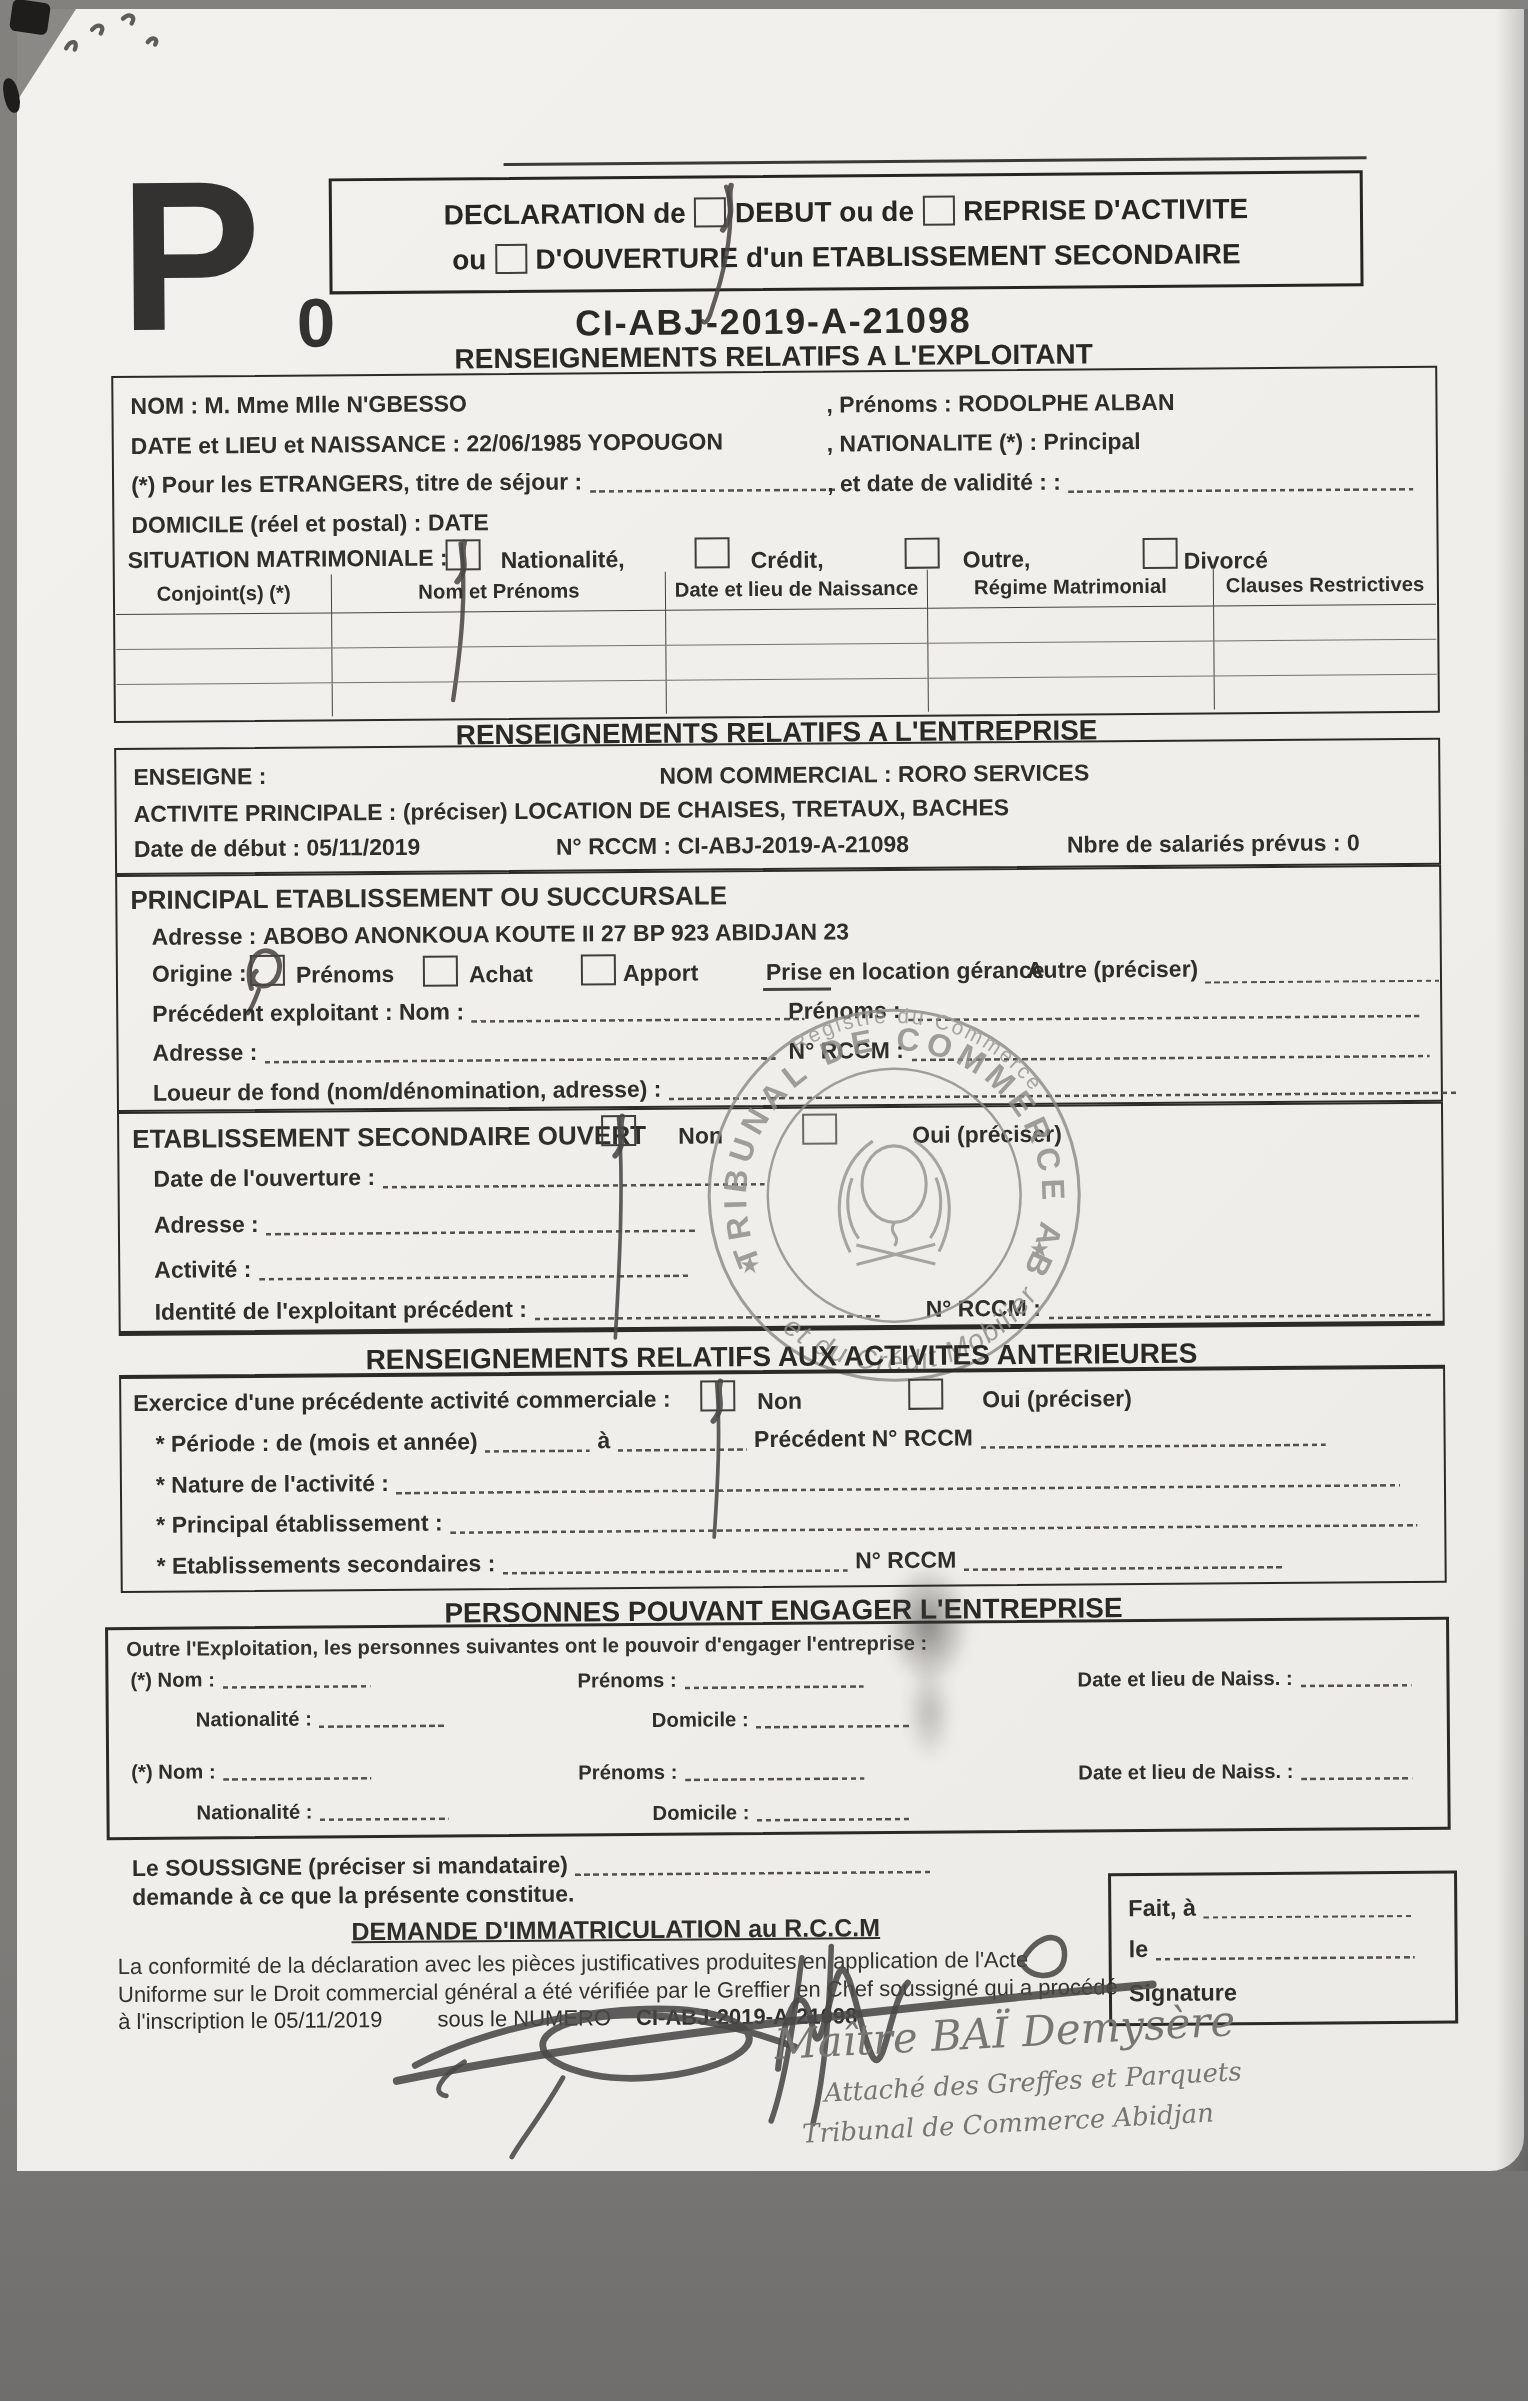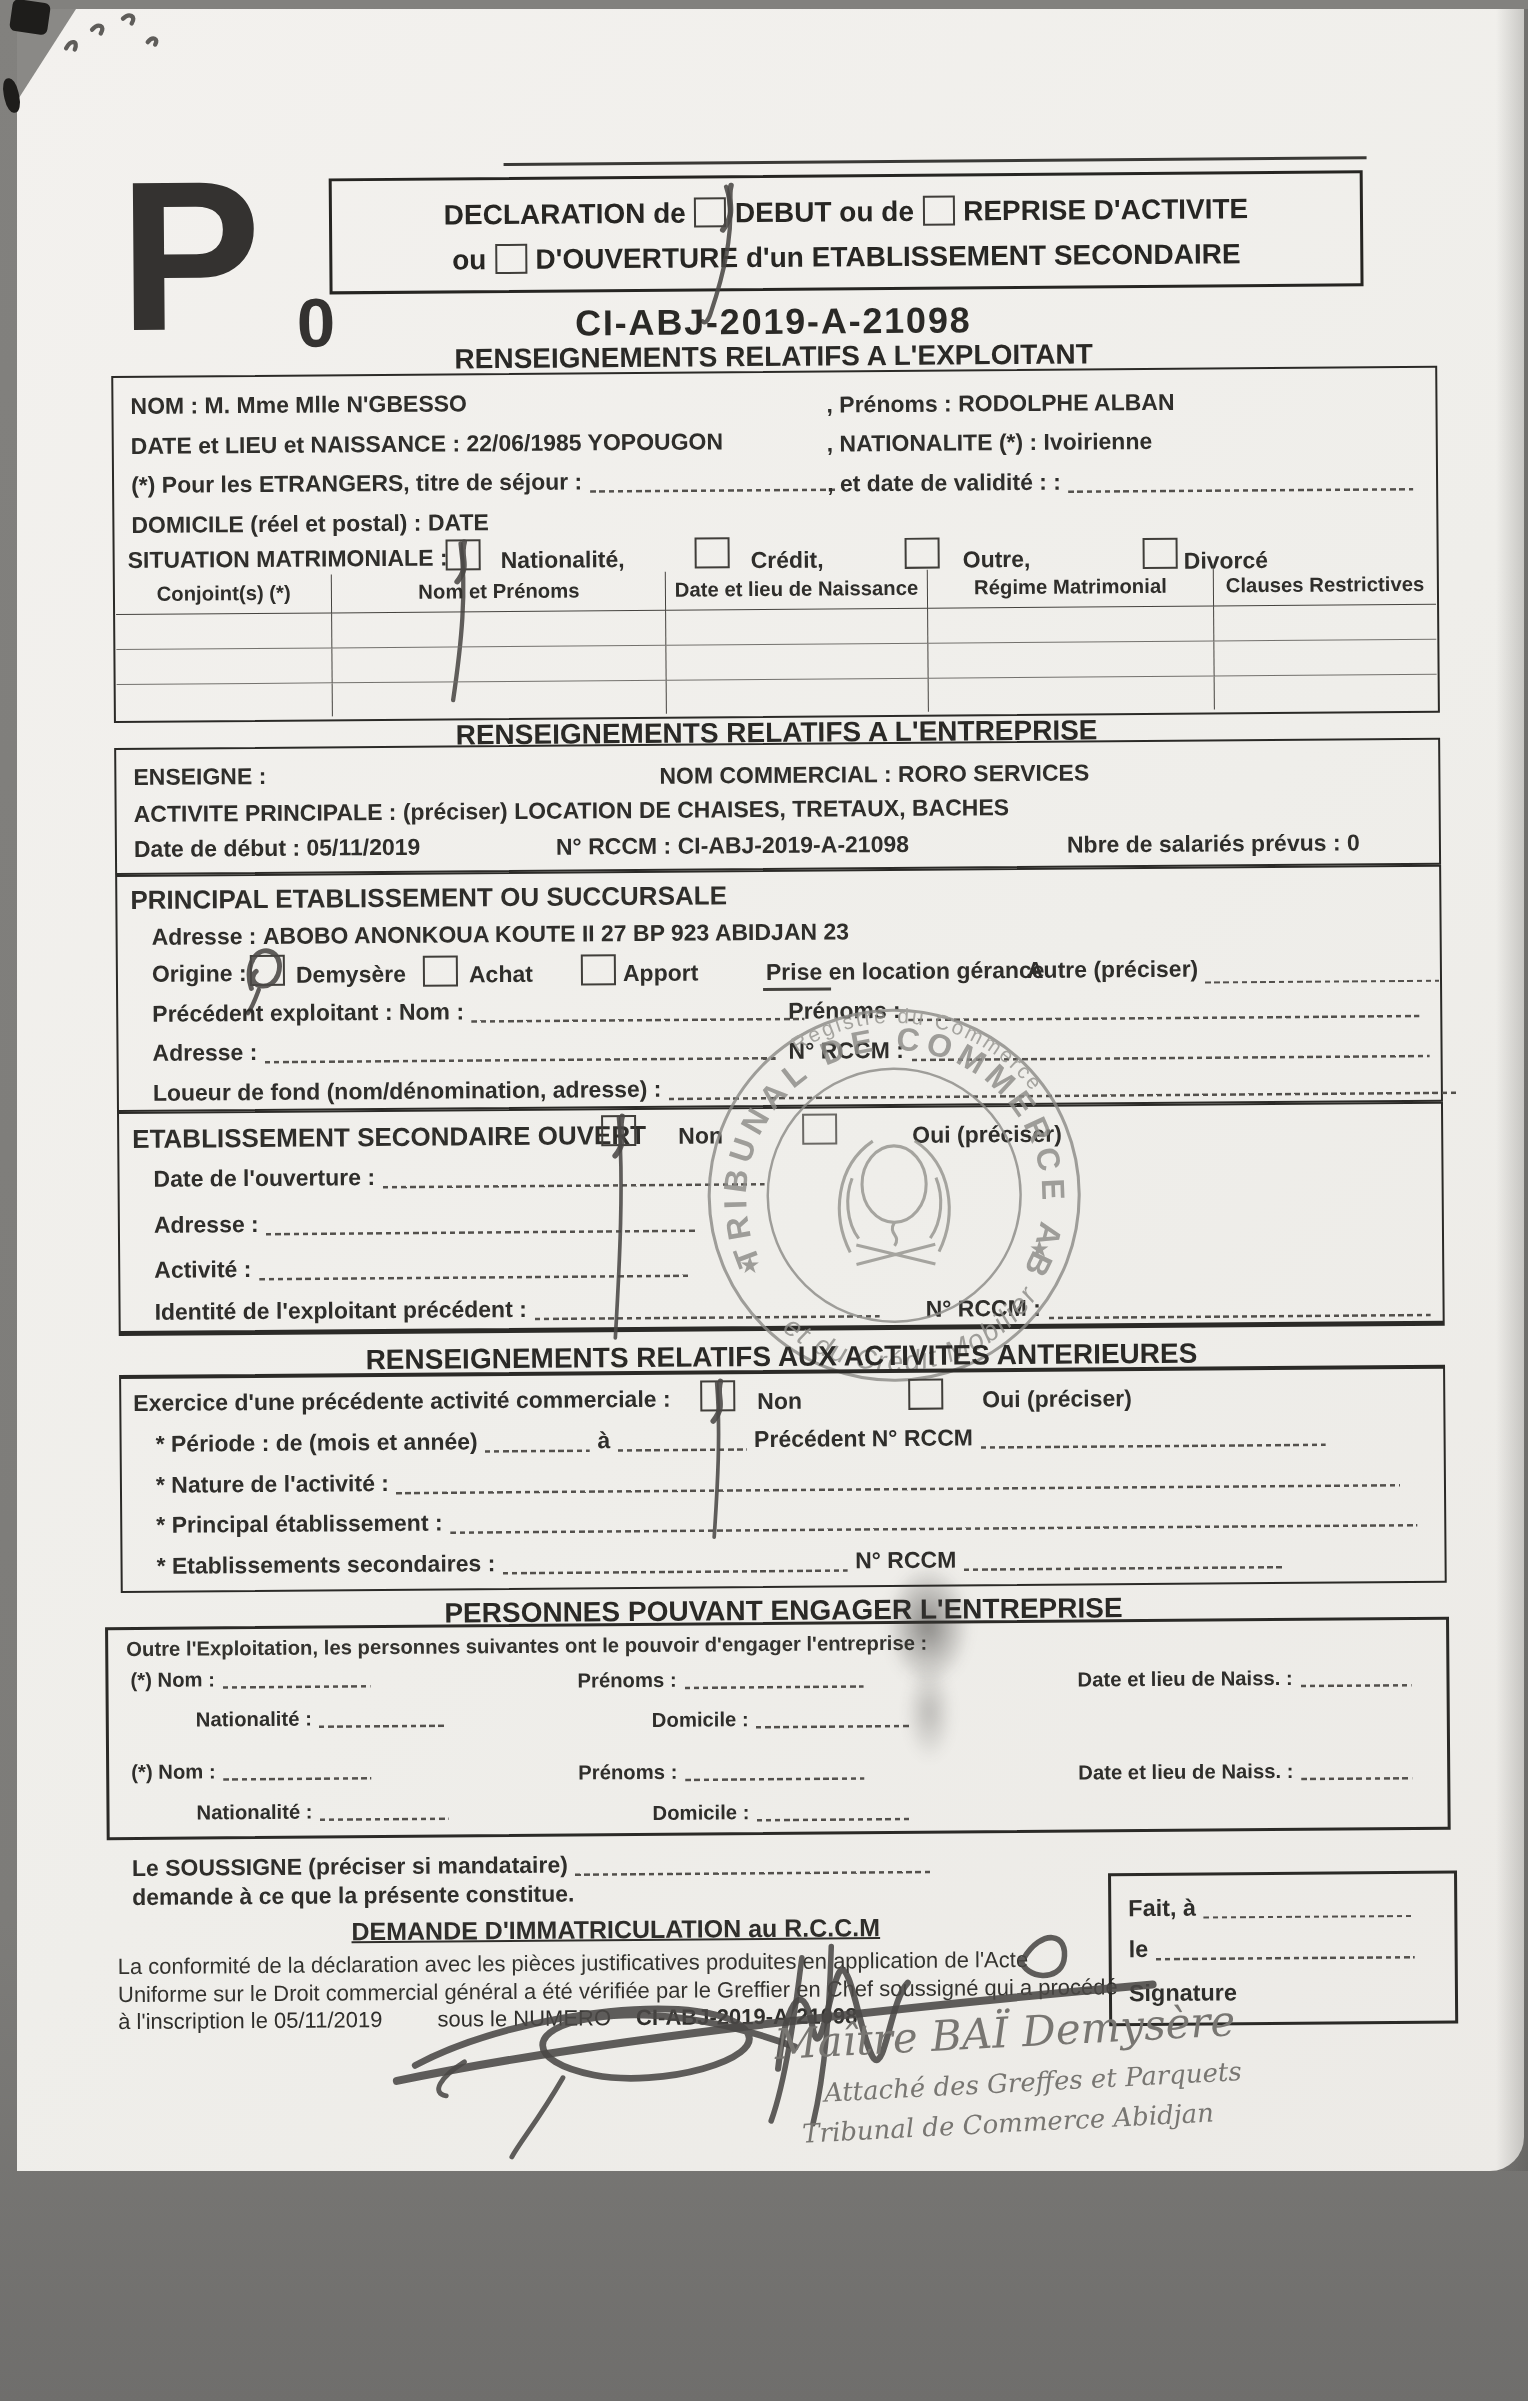--- a/index.html
+++ b/index.html
@@ -116,21 +116,21 @@
     <span>, Prénoms :</span>&nbsp;
     <span>RODOLPHE ALBAN</span>
   </div>
 
   <div class="row" style="left:136px;top:428px;">
     <span>DATE et LIEU et NAISSANCE :</span>&nbsp;
     <span>22/06/1985 YOPOUGON</span>
   </div>
   <div class="row" style="left:832px;top:431px;">
     <span>, NATIONALITE (*) :</span>&nbsp;
-    <span>Ivoirienne</span>
+    <span>Principal</span>
   </div>
 
   <div class="row" style="left:136px;top:467px;">
     <span>(*) Pour les ETRANGERS, titre de séjour :</span>
     <span class="dots" style="width:246px;"></span>
   </div>
   <div class="row" style="left:832px;top:471px;">
     <span>, et date de validité : :</span>
     <span class="dots" style="width:345px;"></span>
   </div>
@@ -203,21 +203,21 @@
   </div>
 
   <div class="bx" style="left:117px;top:870px;width:1322px;height:233px;"></div>
   <div class="t" style="left:132px;top:880px;font-size:26px;">PRINCIPAL ETABLISSEMENT OU SUCCURSALE</div>
   <div class="row" style="left:153px;top:919px;">
     <span>Adresse :</span>&nbsp;
     <span>ABOBO  ANONKOUA KOUTE II  27 BP 923 ABIDJAN 23</span>
   </div>
   <div class="t" style="left:153px;top:956px;">Origine :</div>
   <span class="cba" style="left:251px;top:951px;"></span>
-  <div class="t" style="left:297px;top:958px;">Demysère</div>
+  <div class="t" style="left:297px;top:958px;">Prénoms</div>
   <span class="cba" style="left:424px;top:953px;"></span>
   <div class="t" style="left:470px;top:959px;">Achat</div>
   <span class="cba" style="left:582px;top:953px;"></span>
   <div class="t" style="left:624px;top:959px;">Apport</div>
   <div class="t" style="left:767px;top:959px;">Prise en location gérance</div>
   <div class="underline" style="left:764px;top:988px;width:68px;"></div>
   <div class="t" style="left:1028px;top:959px;">Autre (préciser)</div>
   <div class="dots" style="position:absolute;left:1199px;top:981px;width:234px;"></div>
 
   <svg class="pen" style="left:235px;top:928px;width:74px;height:86px;" viewBox="0 0 120 140">

